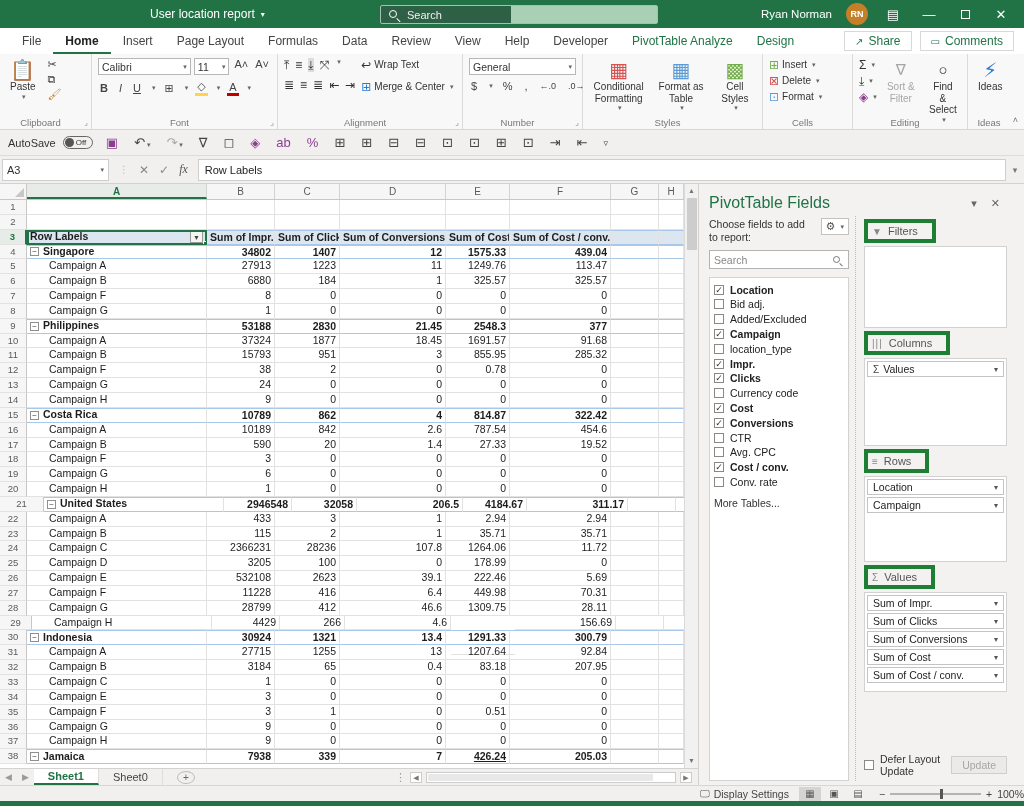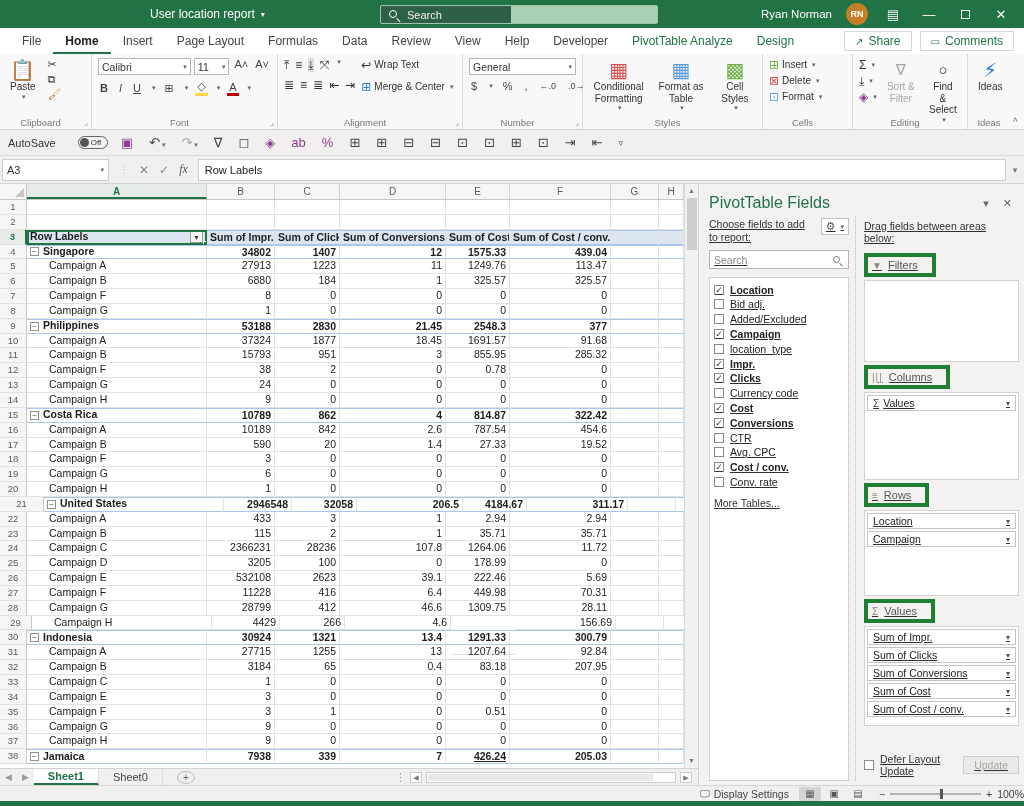--- a/index.html
+++ b/index.html
@@ -42,21 +42,21 @@
   .smallcol{display:flex;flex-direction:column;gap:2px;justify-content:flex-start;}
   .smallrow{display:flex;align-items:center;gap:3px;font-size:10px;color:#333;line-height:14px;white-space:nowrap;}
   .combo{border:1px solid #b9b7b5;background:#fff;font-size:10.5px;padding:0 3px;display:flex;align-items:center;justify-content:space-between;height:17px;color:#333;}
   .mini{font-size:11px;color:#444;padding:0 2px;}
   .dd{font-size:7px;color:#666;margin-left:2px;}
   .gicon{font-size:12px;}
   .disabled{color:#a8a6a4;}
 
   
   .qatrow{left:0;top:130px;width:1024px;height:26px;background:#f1f0ef;border-bottom:1px solid #dddcda;display:flex;align-items:center;gap:10px;padding-left:8px;font-size:11px;color:#333;}
-  .autosave{display:flex;align-items:center;gap:22px;}
+  .autosave{display:flex;align-items:center;gap:7px;}
   .toggle{width:30px;height:13px;border:1px solid #666;border-radius:7px;display:flex;align-items:center;padding:1px;font-size:8px;color:#333;gap:2px;}
   .knob{width:9px;height:9px;border-radius:50%;background:#555;}
   .qicon{font-size:13px;color:#444;padding:0 3px;}
   .qicon.purple{color:#8b3d8f;}
 
   
   .frow{left:0;top:156px;width:1024px;height:28px;background:#f1f0ef;display:flex;align-items:center;border-bottom:1px solid #d4d2d0;}
   .namebox{width:107px;height:22px;background:#fff;border:1px solid #d0cecc;margin-left:2px;display:flex;align-items:center;padding:0 4px;font-size:11px;justify-content:space-between;}
   .fxbtns{display:flex;align-items:center;gap:10px;padding:0 10px;color:#888;font-size:12px;}
   .fx{font-style:italic;font-family:"Liberation Serif","DejaVu Serif",serif;color:#555;}
@@ -95,25 +95,25 @@
   .stab{padding:0 14px;display:flex;align-items:center;color:#444;border-right:1px solid #ddd;}
   .stab.active{background:#fff;color:var(--green);font-weight:bold;border-bottom:2px solid var(--green);}
   .addsheet{width:18px;height:13px;border:1px solid #bbb;border-radius:50%;font-size:10px;line-height:11px;text-align:center;color:#666;align-self:center;margin-left:14px;}
   .hscroll{margin-left:auto;display:flex;align-items:center;gap:4px;padding-right:6px;}
   .dots{color:#999;}
   .htrack{width:250px;height:11px;background:#fff;border:1px solid #ccc;position:relative;}
   .hthumb{position:absolute;left:1px;top:1px;width:225px;height:7px;background:#e8e8e8;}
   .harr{font-size:7px;color:#777;border:1px solid #ccc;background:#fff;width:12px;height:11px;text-align:center;line-height:10px;}
 
   
-  .pane{left:698px;top:184px;width:326px;height:601px;background:var(--paneBg);border-left:1px solid #d4d2d0;display:flex;flex-direction:column;padding:6px 5px 4px 10px;}
+  .pane{left:698px;top:184px;width:326px;height:601px;background:var(--paneBg);border-left:1px solid #d4d2d0;display:flex;flex-direction:column;padding:6px 17px 4px 10px;}
   .pane-hd{display:flex;align-items:center;height:26px;}
   .pane-title{color:var(--green);font-size:16px;flex:1;}
   .pane-hd .hicon{color:#666;font-size:11px;padding:0 7px;}
-  .pane-cols{flex:1;display:flex;min-height:0;text-decoration:underline;}
+  .pane-cols{flex:1;display:flex;min-height:0;}
   .pcol-left{width:146px;display:flex;flex-direction:column;padding-right:6px;}
   .pcol-right{flex:1;border-left:1px dotted #bbb;padding-left:8px;display:flex;flex-direction:column;}
   .choose{font-size:10.5px;color:#333;line-height:1.25;width:96px;}
   .chooserow{display:flex;align-items:flex-start;justify-content:space-between;margin:2px 0 6px;}
   .gearbtn{border:1px solid #c4c2c0;background:#fff;font-size:11px;color:#555;padding:1px 4px;display:flex;gap:3px;align-items:center;}
   .psearch{height:19px;background:#fff;border:1px solid #b5b3b1;display:flex;align-items:center;padding:0 4px;color:#888;font-size:10.5px;justify-content:space-between;margin-bottom:8px;}
   .mag2{position:relative;width:7px;height:7px;border:1.3px solid #777;border-radius:50%;margin-right:4px;}
   .mag2:after{content:"";position:absolute;left:6px;top:6px;width:4px;height:1.3px;background:#777;transform:rotate(45deg);transform-origin:0 0;}
   .fieldbox{background:#fff;border:1px solid #d4d2d0;flex:1;padding:4px 2px;overflow:hidden;}
   .field{display:flex;align-items:center;gap:6px;height:14.8px;font-size:10.5px;color:#222;padding-left:2px;}
@@ -1024,21 +1024,20 @@
             <div>Cost / conv.</div>
           </div>
           <div class="field">
             <div class="cb"></div>
             <div>Conv. rate</div>
           </div>
           <div class="moretables">More Tables...</div>
         </div>
     </div>
     <div class="pcol-right">
-      <div class="dragtxt">Drag fields between areas below:</div>
 
       <div class="area-hd">
         <span class="annot">
           <span class="aicon">▼</span>
           <span>Filters</span>
         </span>
       </div>
       <div class="zone zf"></div>
 
       <div class="area-hd">

